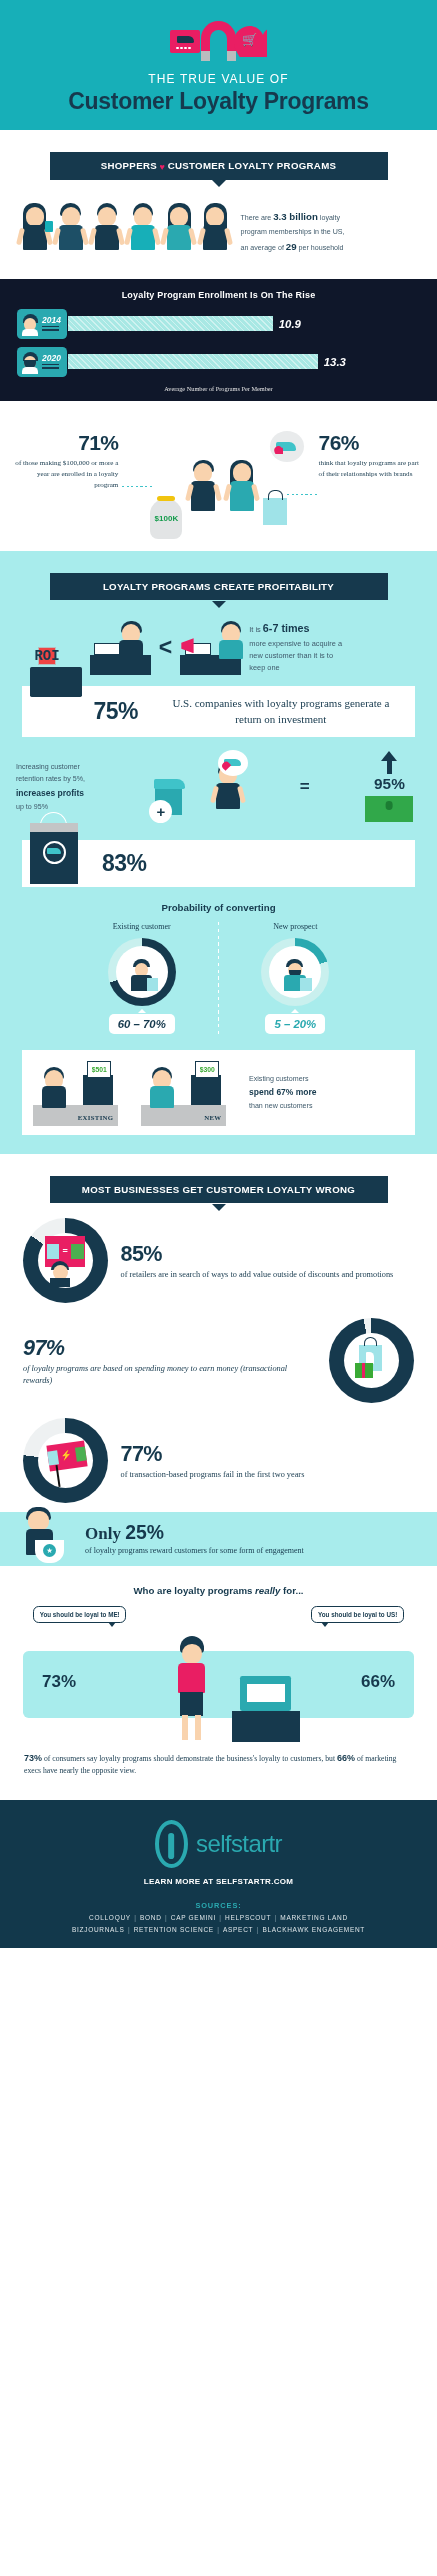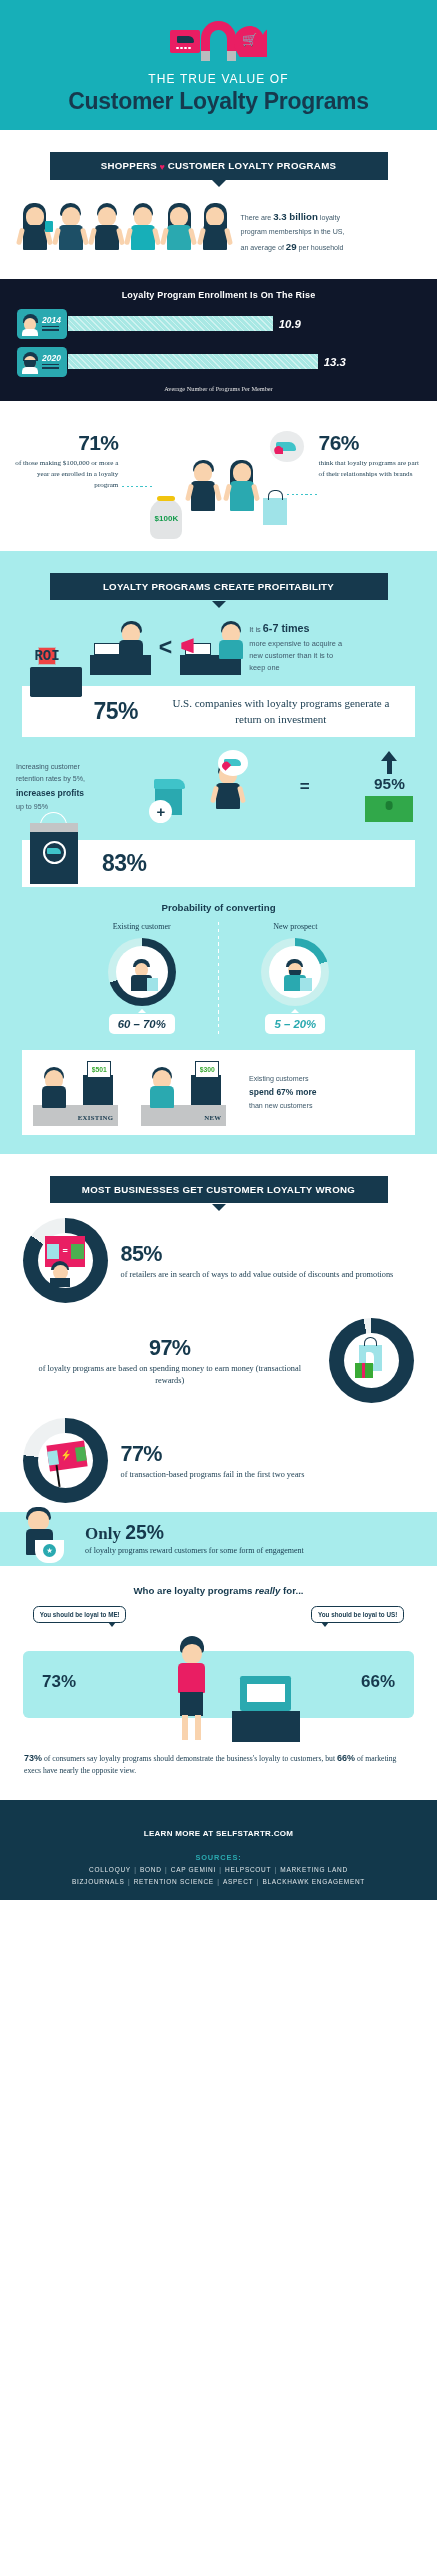--- a/index.html
+++ b/index.html
@@ -179,21 +179,21 @@
   .spend-copy b { font-size:8.5px; color:#16394d;}
 
   
   .wrong { background:#fff; padding-bottom: 5.7px; }
   .donut-row { display:flex; align-items:center; padding: 15px 23px 0; gap: 12.5px;}
   .donut-row.rev { flex-direction: row-reverse; }
   .donut { width:85px; height:85px; border-radius:50%; position:relative; flex:0 0 auto;}
   .donut .hole { position:absolute; inset:15px; background:#fff; border-radius:50%; display:flex; align-items:center; justify-content:center;}
   .donut-copy .dnum { font-size:21.6px; font-weight:700; color:#16394d; letter-spacing:-0.6px;}
   .donut-copy .dtxt { font-family:"Liberation Serif", serif; font-size:8.3px; line-height:1.45; color:#16394d; margin-top:2.3px;}
-  .donut-copy.ralign { text-align:center; }
+  .donut-copy.ralign { text-align:left;font-style:italic; }
   .flagcard { width:40px; height:31px; background:#e91e63; display:flex; align-items:center; justify-content:center; gap:3.4px;}
   .mini-bag { width:12.5px;height:15px;background:#9fe3e8;}
   .mini-bill { width:12.5px;height:15px;background:#4caf50;}
 
   .only-band { background:#a8ecec; margin-top: 9px; padding: 9px 17px 9px 85px; position:relative; min-height:52px; }
   .only-num { font-size:17px; font-weight:700; color:#16394d; font-family:"Liberation Serif",serif;}
   .only-num b { font-family:"Liberation Sans", sans-serif; font-size:19.4px;}
   .only-copy { font-family:"Liberation Serif",serif; font-size:8px; line-height:1.4; color:#16394d; margin-top:1.1px;}
   .trophy-guy { position:absolute; left:16px; bottom:0; width:60px; height:67px;}
 
@@ -680,20 +680,24 @@
         <div style="position:absolute;bottom:40px;left:15px;width:38px;height:18px;background:#fff;"></div>
       </div>
     </div>
 
     <div class="really-foot">
       <b>73%</b><span> of consumers say loyalty programs should demonstrate the business's loyalty to customers, but </span><b>66%</b><span> of marketing execs have nearly the opposite view.</span>
     </div>
   </div>
 
   <div class="footer">
+    <div class="foot-logo">
+      <div class="foot-mark"></div>
+      <div class="foot-name">selfstartr</div>
+    </div>
     <div class="foot-cta">LEARN MORE AT SELFSTARTR.COM</div>
     <div class="sources-h">SOURCES:</div>
     <div class="sources-line">
       <span>COLLOQUY</span><span class="sep">|</span><span>BOND</span><span class="sep">|</span><span>CAP GEMINI</span><span class="sep">|</span><span>HELPSCOUT</span><span class="sep">|</span><span>MARKETING LAND</span>
     </div>
     <div class="sources-line">
       <span>BIZJOURNALS</span><span class="sep">|</span><span>RETENTION SCIENCE</span><span class="sep">|</span><span>ASPECT</span><span class="sep">|</span><span>BLACKHAWK ENGAGEMENT</span>
     </div>
   </div>
 

